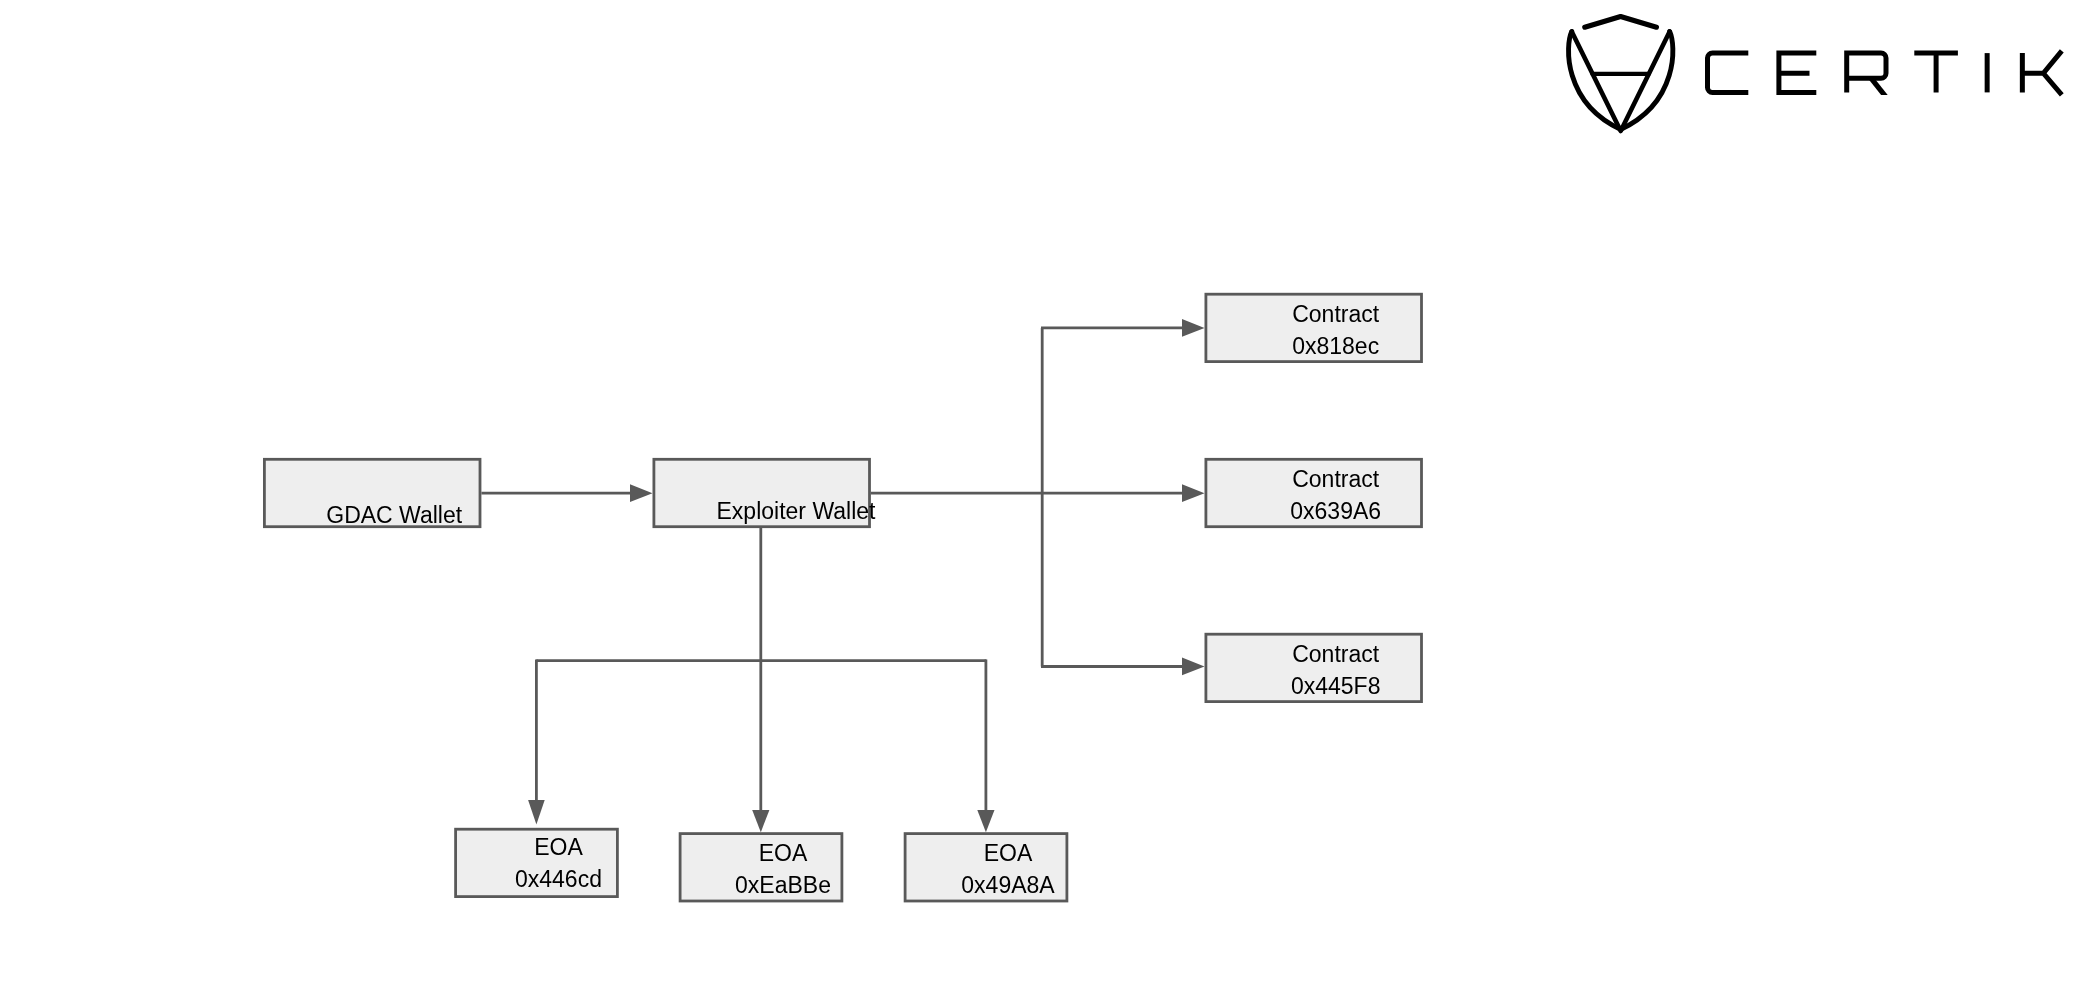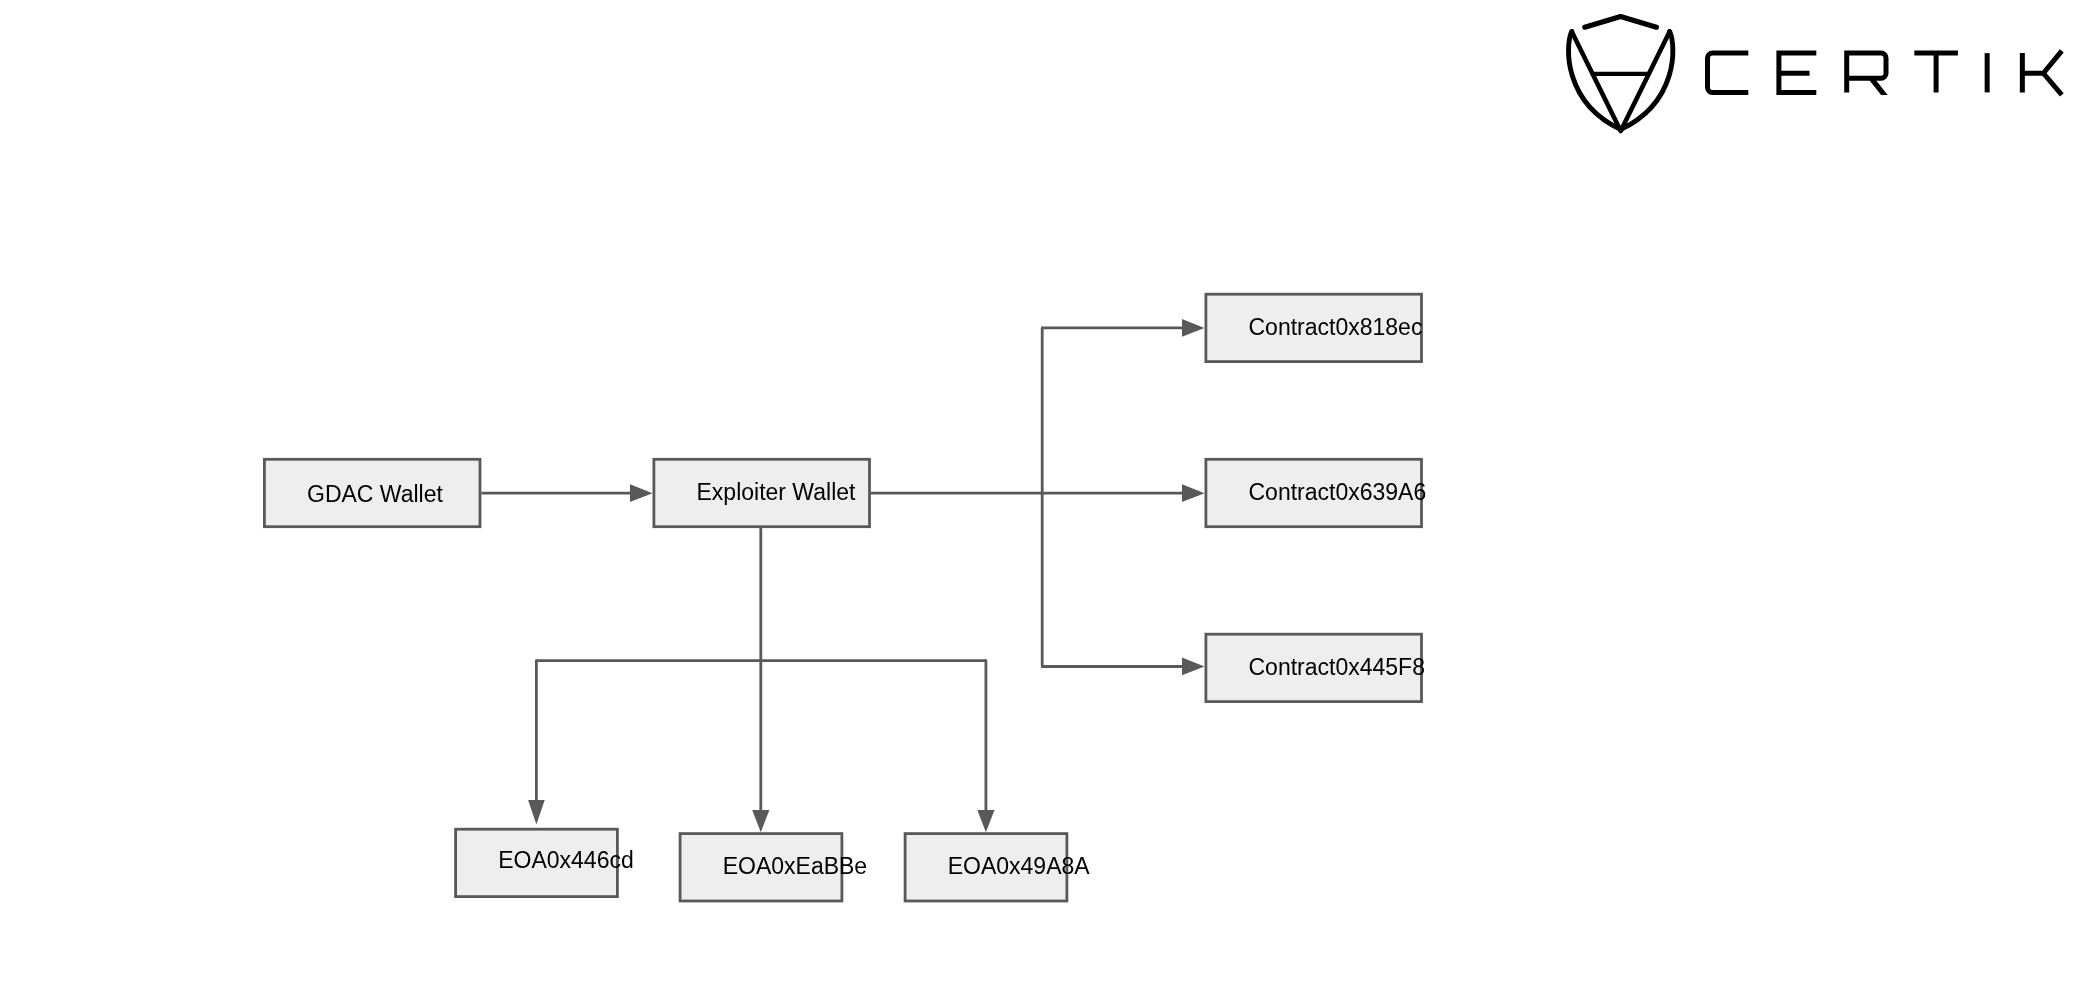--- a/index.html
+++ b/index.html
@@ -2,22 +2,22 @@
 <html><head>
 <meta charset="utf-8">
 <title>GDAC Exploiter Fund Flow</title>
 <style>
   html,body{margin:0;padding:0;background:#ffffff;}
   body{width:2078px;height:984px;position:relative;overflow:hidden;
        font-family:"Liberation Sans",sans-serif;
        -webkit-font-smoothing:antialiased;}
   .layer{position:absolute;left:0;top:0;width:2078px;height:984px;}
   .node{position:absolute;box-sizing:border-box;
-        display:flex;
-        align-items:center;justify-content:flex-start;
+        display:flex;flex-direction:column;
+        align-items:center;justify-content:flex-end;
         color:#000000;font-size:23px;line-height:32px;
         white-space:nowrap;letter-spacing:0px;padding-left:44px;}
   .node .ln{display:block;position:relative;top:-1.3px;
             transform:translateZ(0);}
   .brand{position:absolute;left:0;top:0;width:2078px;height:160px;}
 </style>
 </head>
 <body>
 
 <svg class="layer" id="edges" viewBox="0 0 2078 984">

